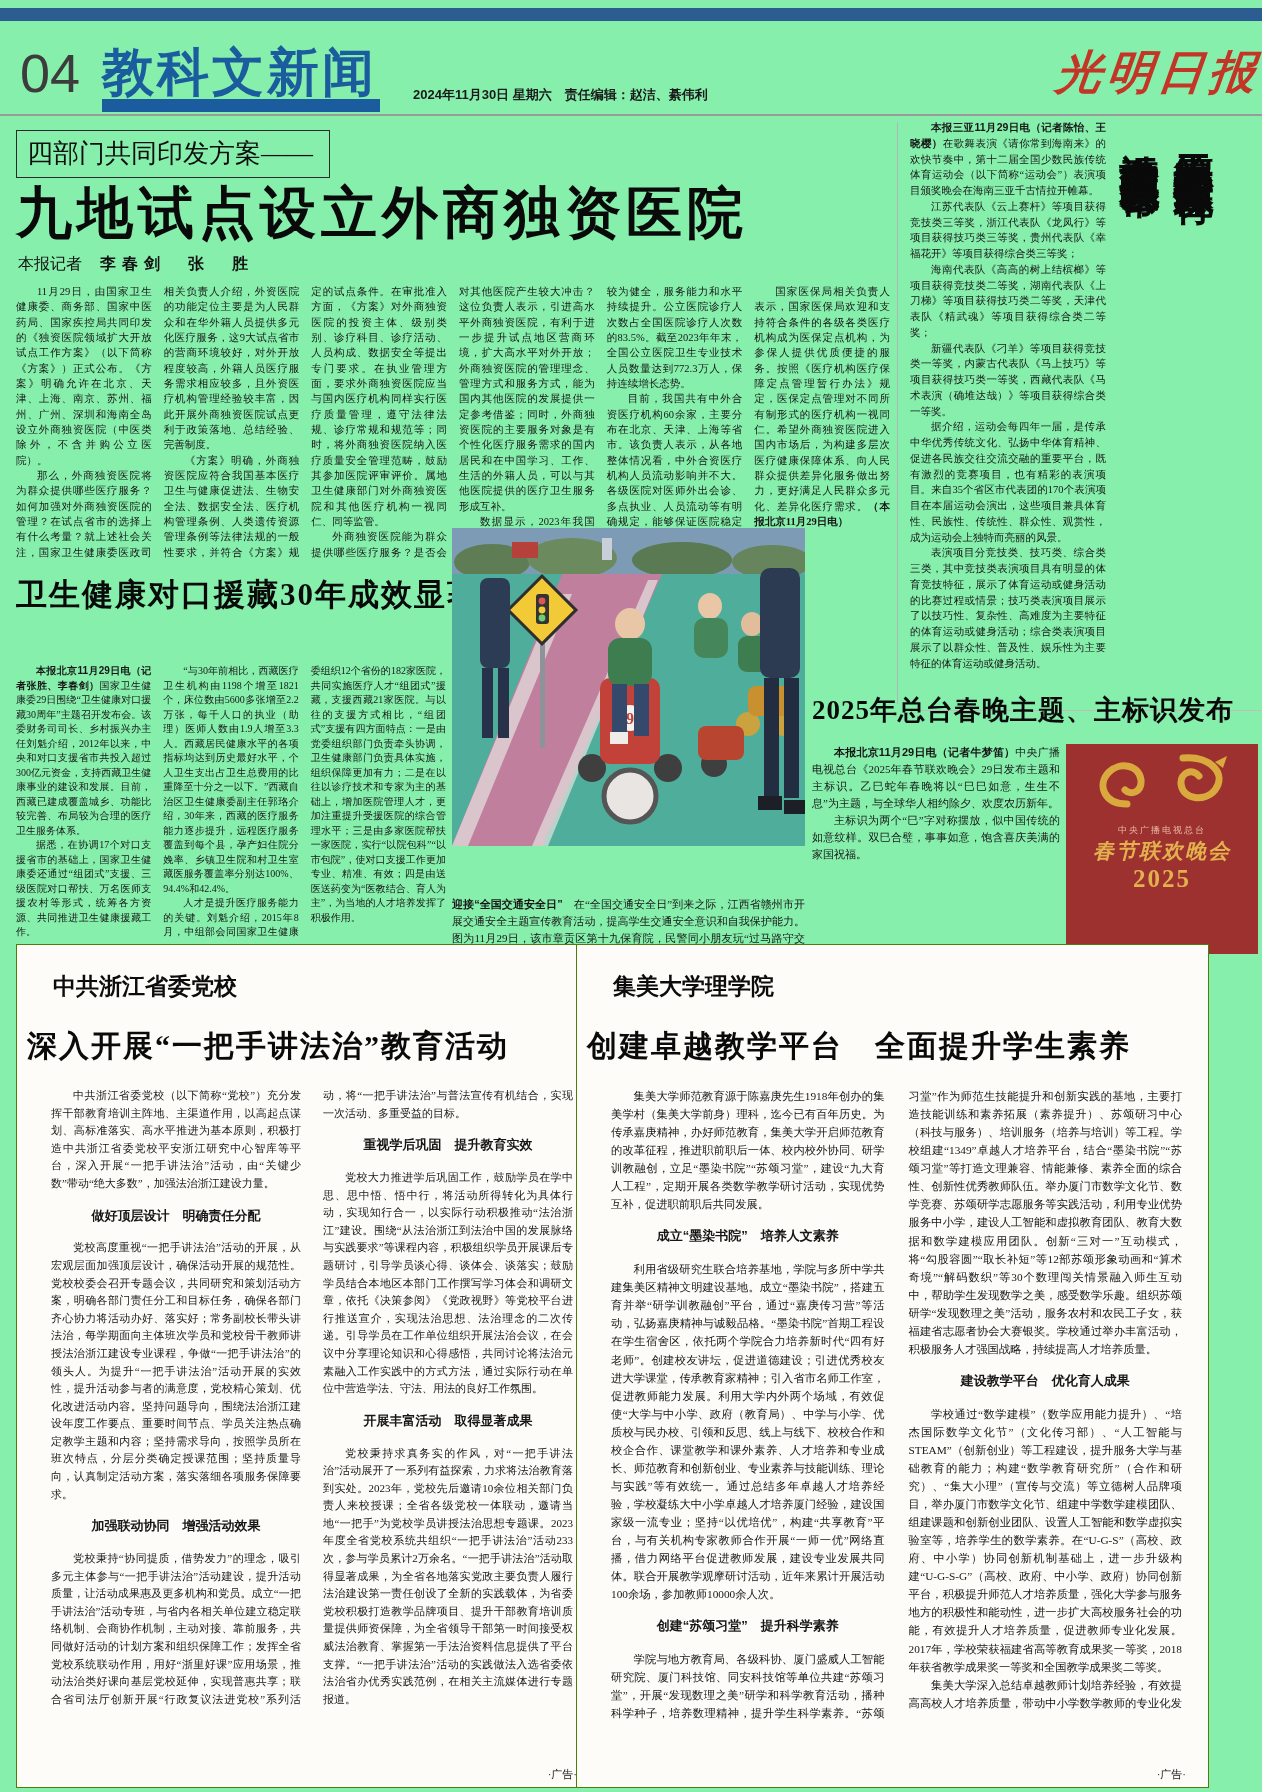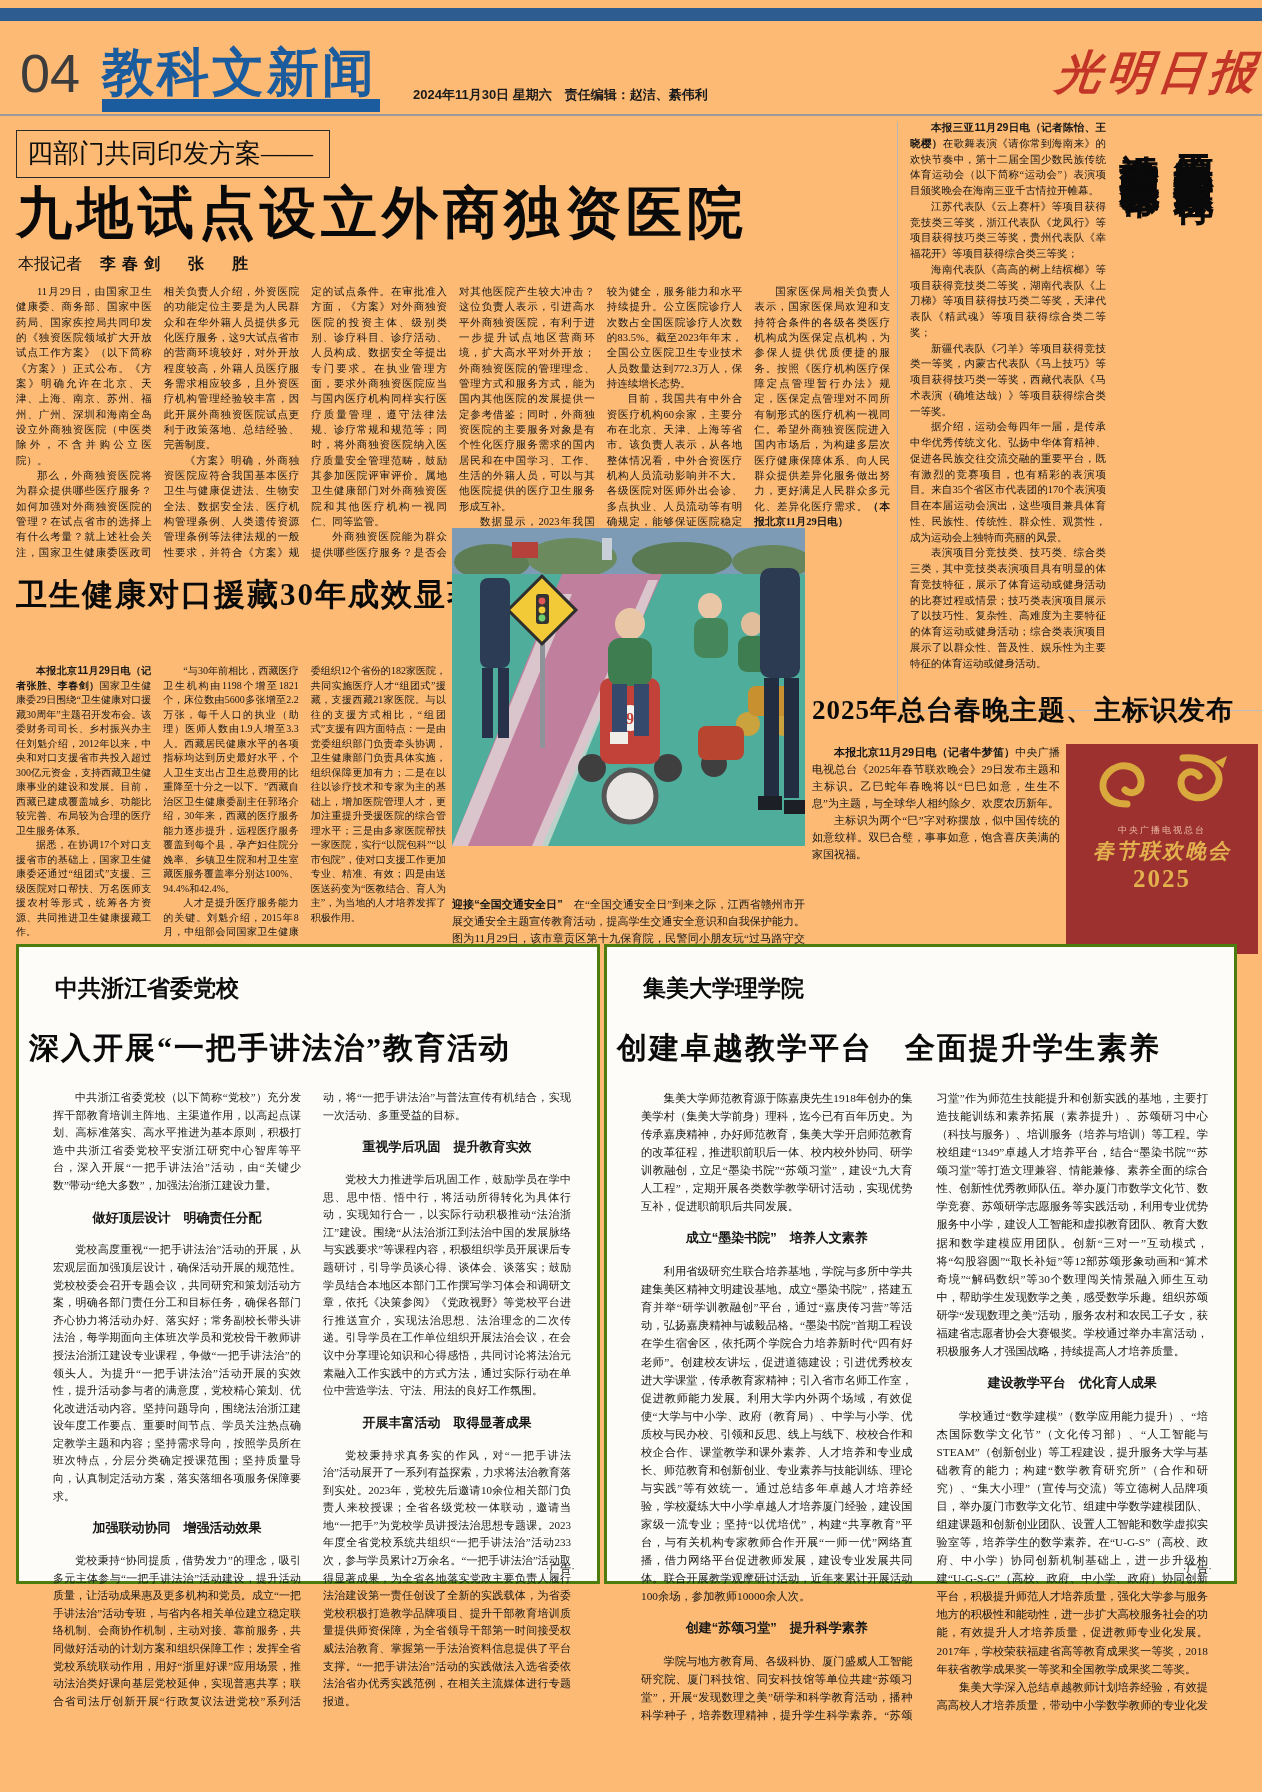--- a/index.html
+++ b/index.html
@@ -1,17 +1,17 @@
 <!DOCTYPE html>
 <html><head>
 <meta charset="utf-8">
 <style>
   * { margin:0; padding:0; box-sizing:border-box; }
   body { background:#777; font-family:"Liberation Serif","DejaVu Serif",serif; }
-  .page { position:relative; width:1262px; height:1792px; background:#fdba74; margin:0 auto; overflow:hidden; color:#161616; }
+  .page { position:relative; width:1262px; height:1792px; background:#86efac; margin:0 auto; overflow:hidden; color:#161616; }
 
   
   .topbar { position:absolute; left:0; top:8px; width:1262px; height:13px; background:#2c5c90; }
   .page-num { position:absolute; left:20px; top:42px; font-size:54px; color:#3c3c3c; font-family:"Liberation Sans","DejaVu Sans",sans-serif; }
   .section-title { position:absolute; left:102px; top:38px; font-size:52px; font-weight:bold; color:#1b5c9e; font-family:"Liberation Sans","DejaVu Sans",sans-serif; letter-spacing:3px; }
   .section-underline { position:absolute; left:102px; top:99px; width:278px; height:13px; background:#1b5c9e; }
   .dateline { position:absolute; left:413px; top:86px; font-size:13px; font-weight:bold; color:#1a1a1a; font-family:"Liberation Sans","DejaVu Sans",sans-serif; }
   .masthead { position:absolute; left:1056px; top:42px; font-size:46px; color:#c23527; font-weight:bold; font-style:italic; letter-spacing:5px; transform:skewX(-6deg); }
   .header-rule { position:absolute; left:0; top:114px; width:1262px; height:2px; background:#9a9a9a; }
 
@@ -43,23 +43,23 @@
 
   
   .cw-headline { position:absolute; left:812px; top:692px; width:450px; font-size:27px; font-weight:bold; letter-spacing:1px; white-space:nowrap; color:#0a0a0a; }
   .cw-body { position:absolute; left:812px; top:744px; width:248px; height:174px; font-size:11px; line-height:1.55; text-align:justify; overflow:hidden; }
   .cw-logo { position:absolute; left:1066px; top:744px; width:192px; height:210px; background:#9c3130; text-align:center; overflow:hidden; }
   .cw-logo .org { font-size:9px; color:#e9b9a2; letter-spacing:2px; margin-top:2px; font-family:"Liberation Sans","DejaVu Sans",sans-serif; }
   .cw-logo .event { font-size:21px; color:#e2b14e; font-weight:bold; letter-spacing:2px; font-style:italic; }
   .cw-logo .year { font-size:25px; color:#e2b14e; font-weight:bold; letter-spacing:2px; }
 
   
-  .adv-box { position:absolute; top:944px; height:640px; border:3px solid #4d7c0f; background:#fdfcf8; }
+  .adv-box { position:absolute; top:944px; height:844px; border:1px solid #4d7c0f; background:#fdfcf8; }
   .box-left { left:16px; width:584px; }
-  .box-right { left:604px; width:633px; }
+  .box-right { left:576px; width:633px; }
   .org-name { font-size:23px; font-weight:bold; font-family:"Liberation Sans","DejaVu Sans",sans-serif; margin:26px 0 0 36px; color:#0c0c0c; }
   .box-headline { text-align:left; font-size:30px; font-weight:bold; letter-spacing:2px; margin:24px 10px 20px; color:#0a0a0a; }
   .two-col { margin:0 26px 0 34px; height:640px; column-count:2; column-fill:auto; text-align:justify; overflow:hidden; }
   .box-left .two-col { column-gap:22px; font-size:11px; line-height:1.6; }
   .box-right .two-col { column-gap:24px; font-size:11.3px; line-height:1.6; }
   .subhead { text-align:center; font-weight:bold; font-family:"Liberation Sans","DejaVu Sans",sans-serif; font-size:13px; margin:13px 0; text-indent:0; }
   .ad-label { position:absolute; right:22px; bottom:5px; font-size:11px; color:#222; }
 </style>
 </head>
 <body>

